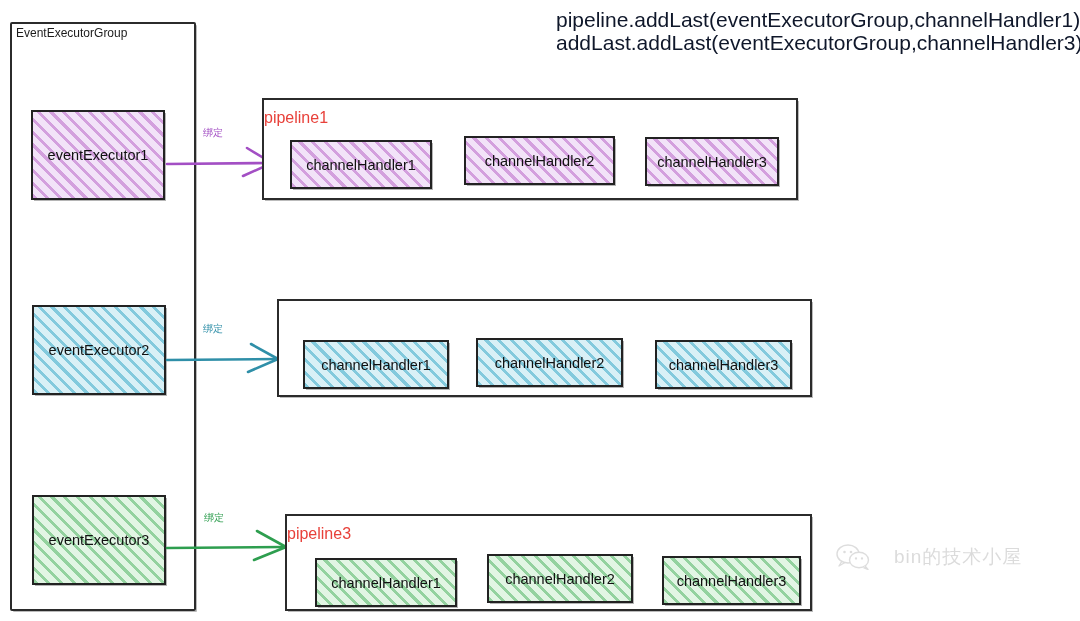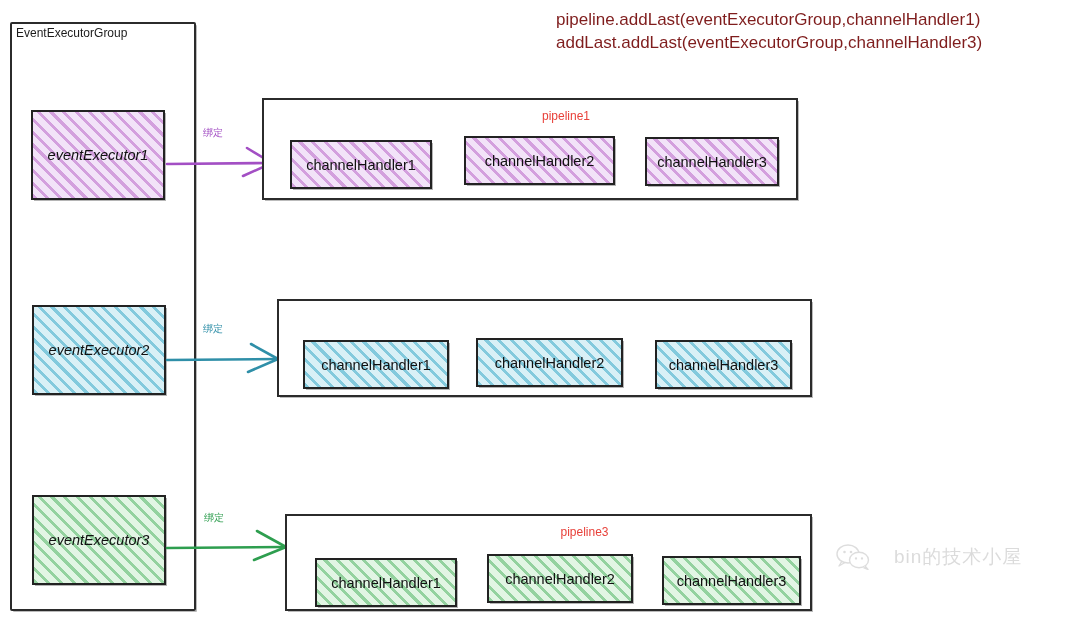--- a/index.html
+++ b/index.html
@@ -17,22 +17,22 @@
     background: #ffffff;
     overflow: hidden;
   }
   .abs { position: absolute; }
 
   
   #code-block {
     left: 556px;
     top: 8px;
     width: 520px;
-    color: #7f1d1d;
-    font-size: 17px;
+    color: #0f172a;
+    font-size: 21px;
     line-height: 23px;
     white-space: nowrap;
   }
   #code-block div { font-family: "Liberation Sans", sans-serif; }
 
   
   #group-box {
     left: 10px;
     top: 22px;
     width: 182px;
@@ -51,21 +51,20 @@
   
   .executor {
     width: 134px;
     height: 90px;
     border: 2.2px solid #222;
     box-sizing: border-box;
     display: flex;
     align-items: center;
     justify-content: center;
     box-shadow: 2px 2px 0 -1px rgba(70,70,70,.4);
-    font-style: italic;
   }
   .executor span, .handler span {
     position: relative;
     z-index: 2;
     font-size: 14.5px;
     color: #111;
     white-space: nowrap;
   }
   .exec1 { left: 31px; top: 110px; }
   .exec2 { left: 32px; top: 305px; }
@@ -96,24 +95,22 @@
     box-shadow: 2px 2px 0 -1px rgba(60,60,60,.35);
   }
   #pipe1 { left: 262px; top: 98px;  width: 536px; height: 102px; }
   #pipe2 { left: 277px; top: 299px; width: 535px; height: 98px; }
   #pipe3 { left: 285px; top: 514px; width: 527px; height: 97px; }
 
   .pipe-label {
     position: absolute;
     top: 9px;
     width: 100%;
-    text-align: center;
-    font-size: 12px;
+    font-size: 16px;
     color: #e8413a;
-    margin-left: 36px;
   }
 
   .handler {
     position: absolute;
     height: 49px;
     border: 2.2px solid #222;
     box-sizing: border-box;
     display: flex;
     align-items: center;
     justify-content: center;

